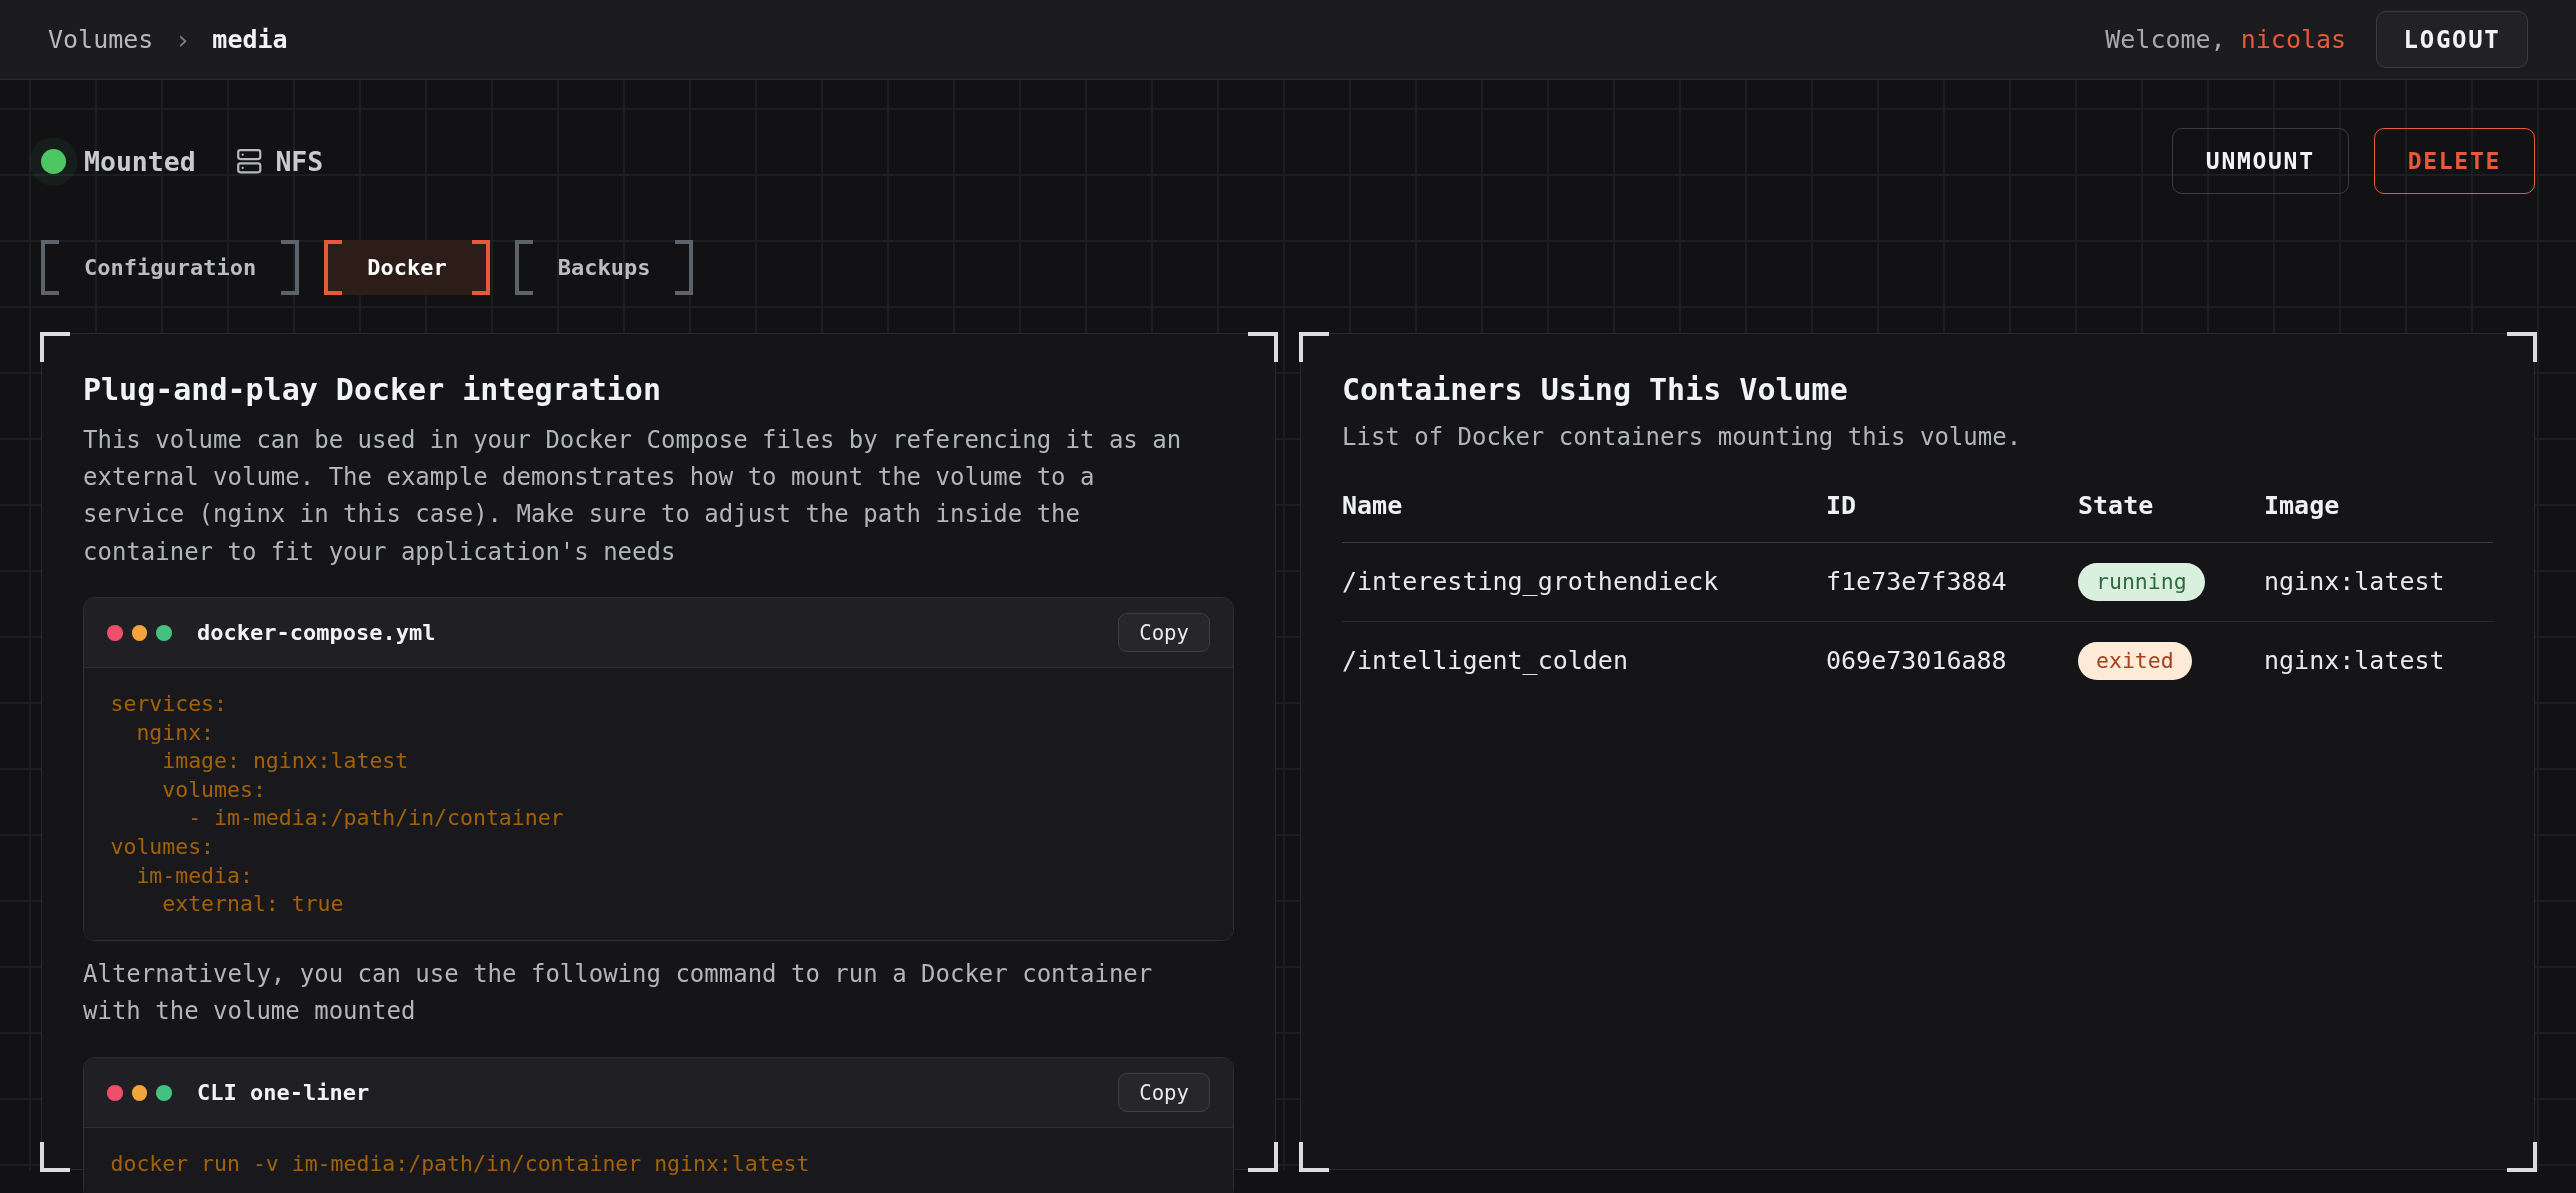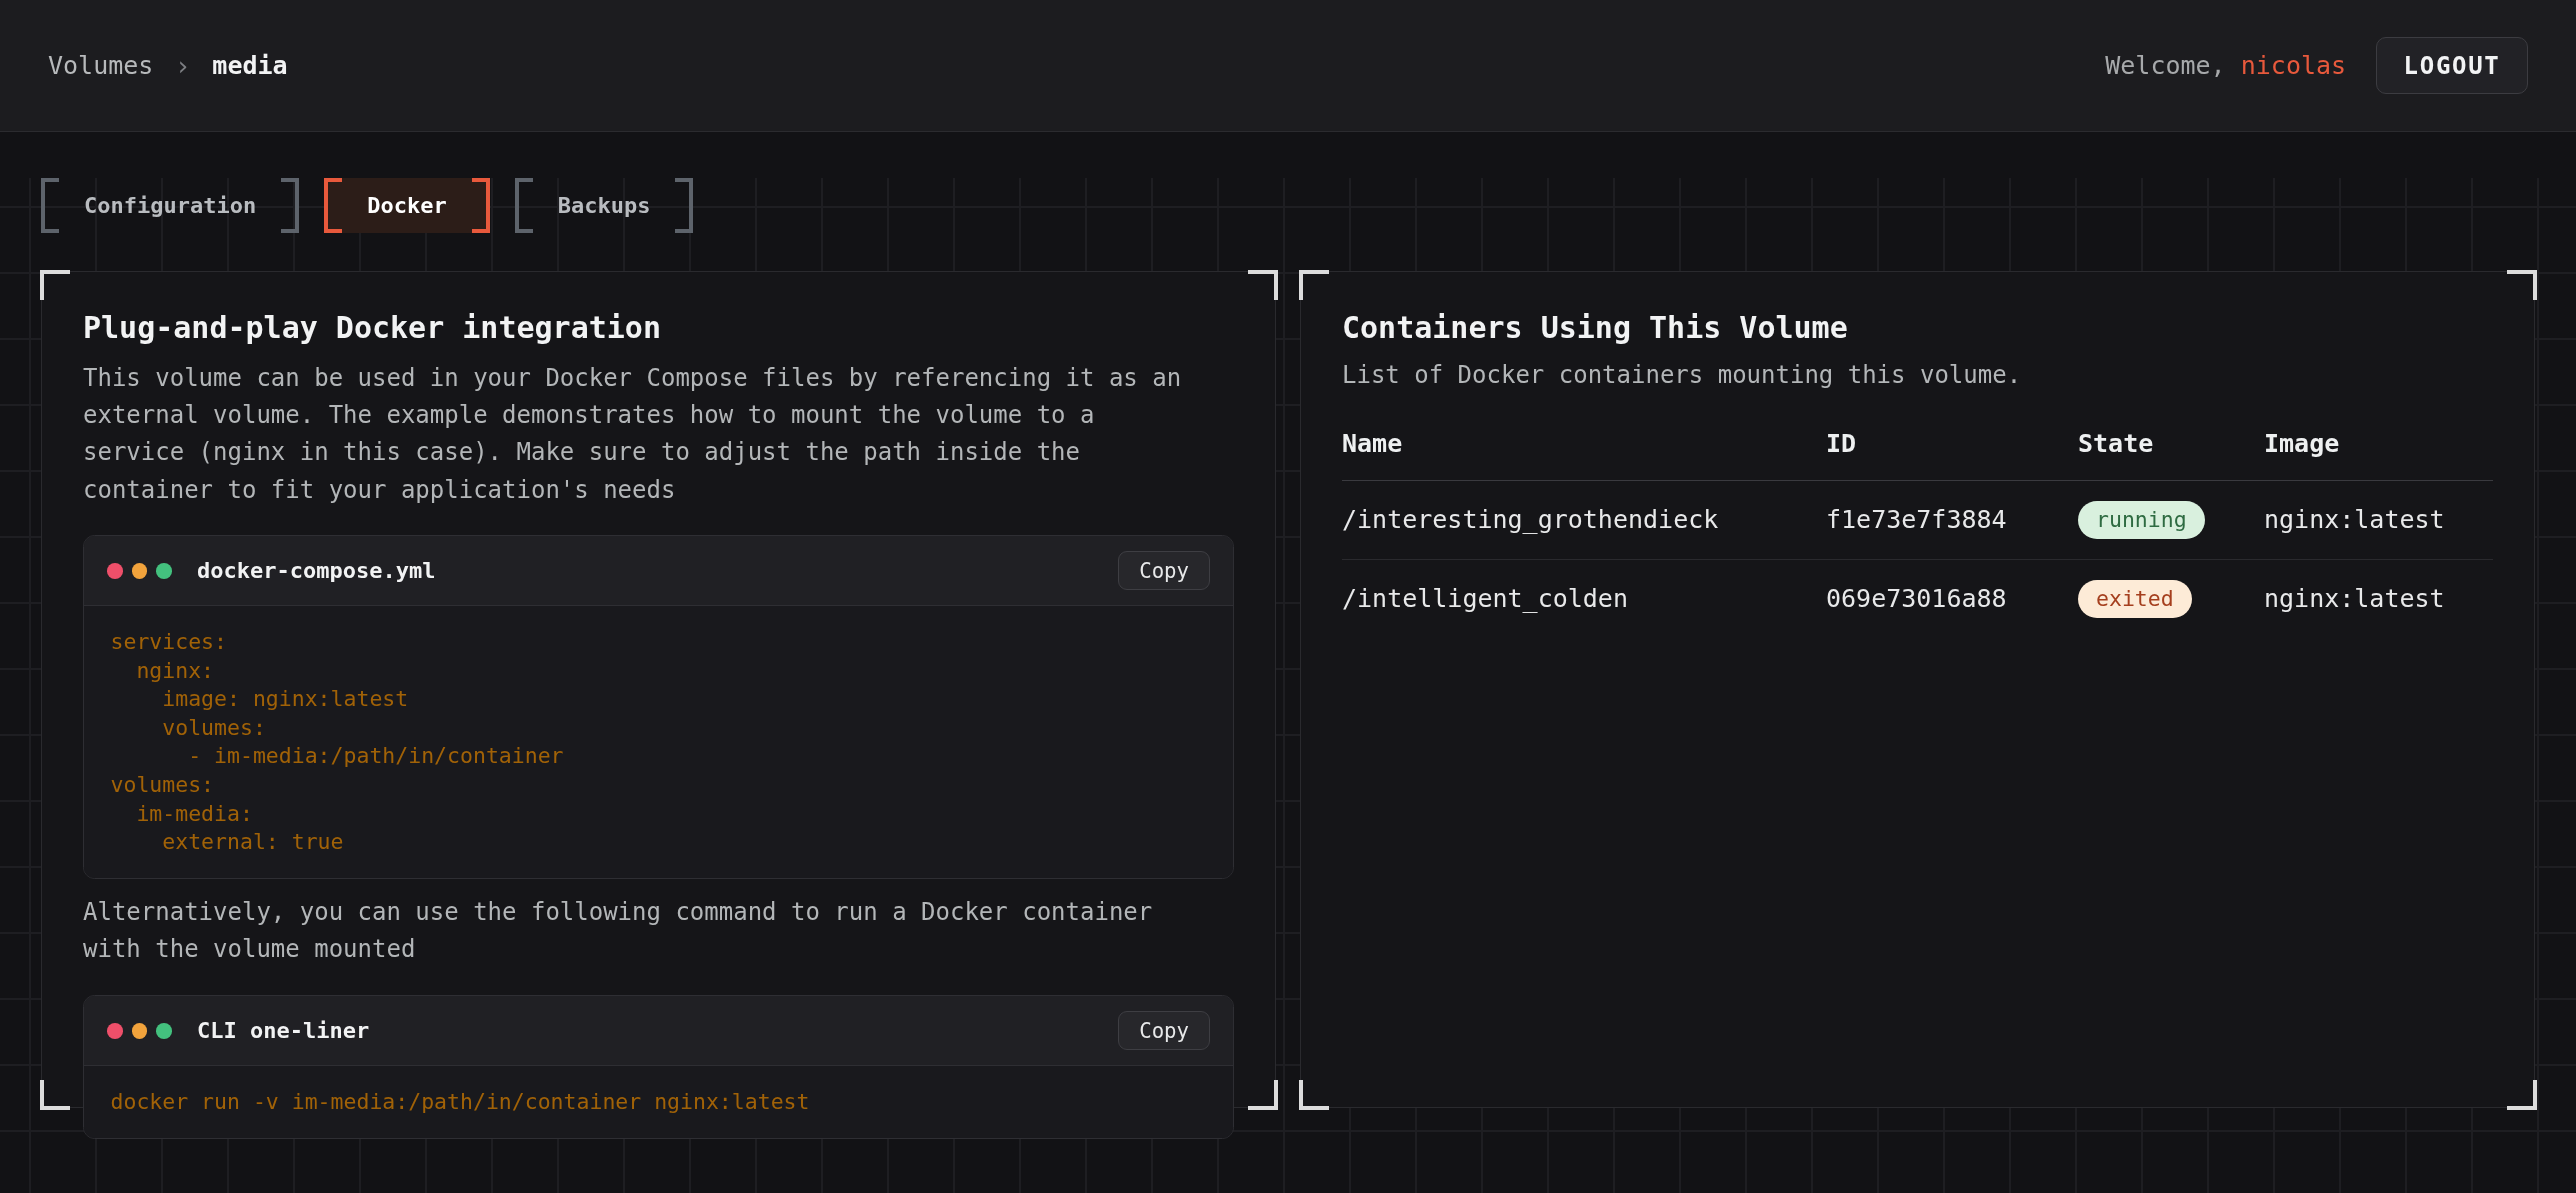--- a/index.html
+++ b/index.html
@@ -14,21 +14,21 @@
     --text-dim:#b3b6b8;
     --code-border:#2e2e33;
     --mono:"DejaVu Sans Mono","Liberation Mono",monospace;
   }
   *{box-sizing:border-box;margin:0;padding:0;}
   html,body{width:2576px;height:1194px;overflow:hidden;}
   body{font-family:var(--mono);background:var(--page-bg);}
 
   
   .topbar{
-    height:132px;background:var(--header-bg);border-bottom:1.7px solid #2b2b2f;
+    height:80px;background:var(--header-bg);border-bottom:1.7px solid #2b2b2f;
     display:flex;align-items:center;justify-content:space-between;padding:8px 48px;
   }
   .breadcrumb{display:flex;align-items:center;gap:21.5px;font-size:25px;}
   .crumb-root{color:#b7b9bb;cursor:pointer;}
   .crumb-sep{color:#7c7e82;font-size:26.5px;}
   .crumb-current{color:var(--text-bright);font-weight:bold;}
   .topbar-right{display:flex;align-items:center;gap:30px;font-size:25px;}
   .welcome{color:#a7a9ab;}
   .username{color:var(--accent);}
   .logout-btn{
@@ -137,20 +137,41 @@
     <span>
       <span class="welcome">Welcome,</span>
       <span class="username">nicolas</span>
     </span>
     <button class="logout-btn">LOGOUT</button>
   </div>
 </header>
 
 <main class="main">
 
+  <div class="toolbar-row">
+    <div class="status-group">
+      <span class="dot"></span>
+      <span class="status-label">Mounted</span>
+      <span class="nfs-group">
+        <span class="nfs-icon">
+          <svg width="26.5" height="26.5" viewBox="0 0 24 24" fill="none" stroke="#b6b9bc" stroke-width="2" stroke-linecap="round" stroke-linejoin="round">
+            <rect x="2" y="2" width="20" height="8" rx="2" ry="2"></rect>
+            <rect x="2" y="14" width="20" height="8" rx="2" ry="2"></rect>
+            <line x1="6" y1="6" x2="6.01" y2="6"></line>
+            <line x1="6" y1="18" x2="6.01" y2="18"></line>
+          </svg>
+        </span>
+        <span class="status-label">NFS</span>
+      </span>
+    </div>
+    <div class="actions">
+      <button class="btn btn-unmount">UNMOUNT</button>
+      <button class="btn btn-delete">DELETE</button>
+    </div>
+  </div>
 
   <div class="tabs-row">
     <div class="tab">Configuration</div>
     <div class="tab active">Docker</div>
     <div class="tab">Backups</div>
   </div>
 
   <div class="panels">
 
     <section class="panel">

